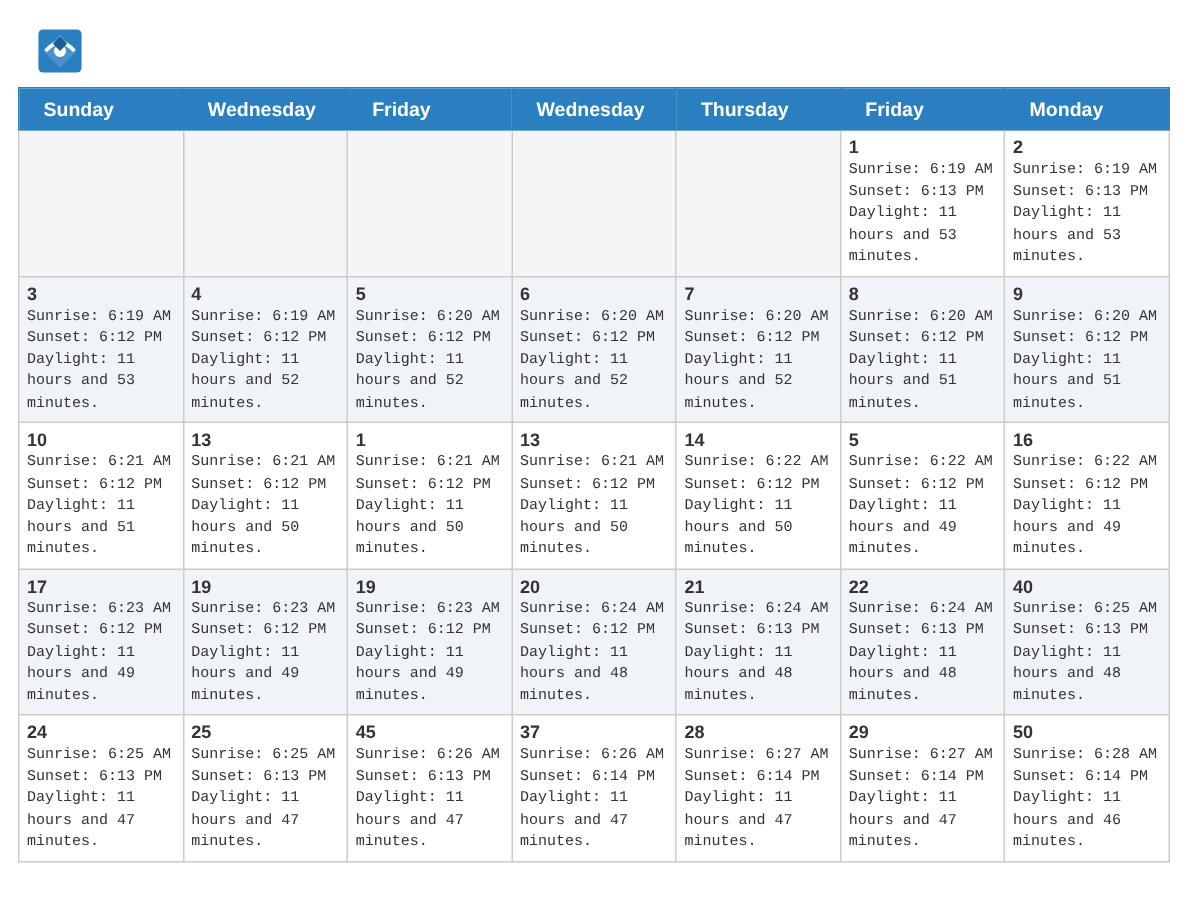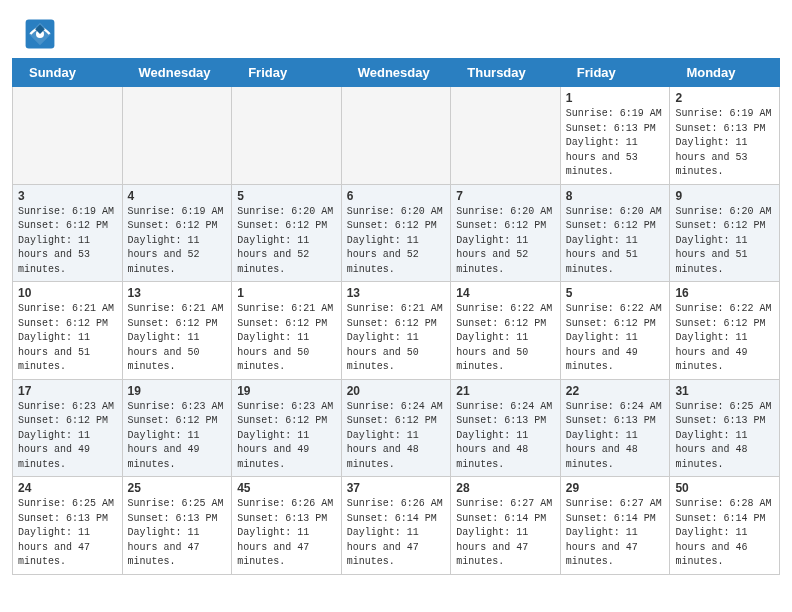--- a/index.html
+++ b/index.html
@@ -281,21 +281,21 @@
 Sunset: 6:13 PM
 Daylight: 11 hours and 48 minutes.</div>
             </td>
             <td>
               <span class="day-num">22</span>
               <div class="day-info" style="white-space: pre-line;">Sunrise: 6:24 AM
 Sunset: 6:13 PM
 Daylight: 11 hours and 48 minutes.</div>
             </td>
             <td>
-              <span class="day-num">31</span>
+              <span class="day-num">40</span>
               <div class="day-info" style="white-space: pre-line;">Sunrise: 6:25 AM
 Sunset: 6:13 PM
 Daylight: 11 hours and 48 minutes.</div>
             </td>
           </tr>
           <tr>
             <td>
               <span class="day-num">24</span>
               <div class="day-info" style="white-space: pre-line;">Sunrise: 6:25 AM
 Sunset: 6:13 PM

